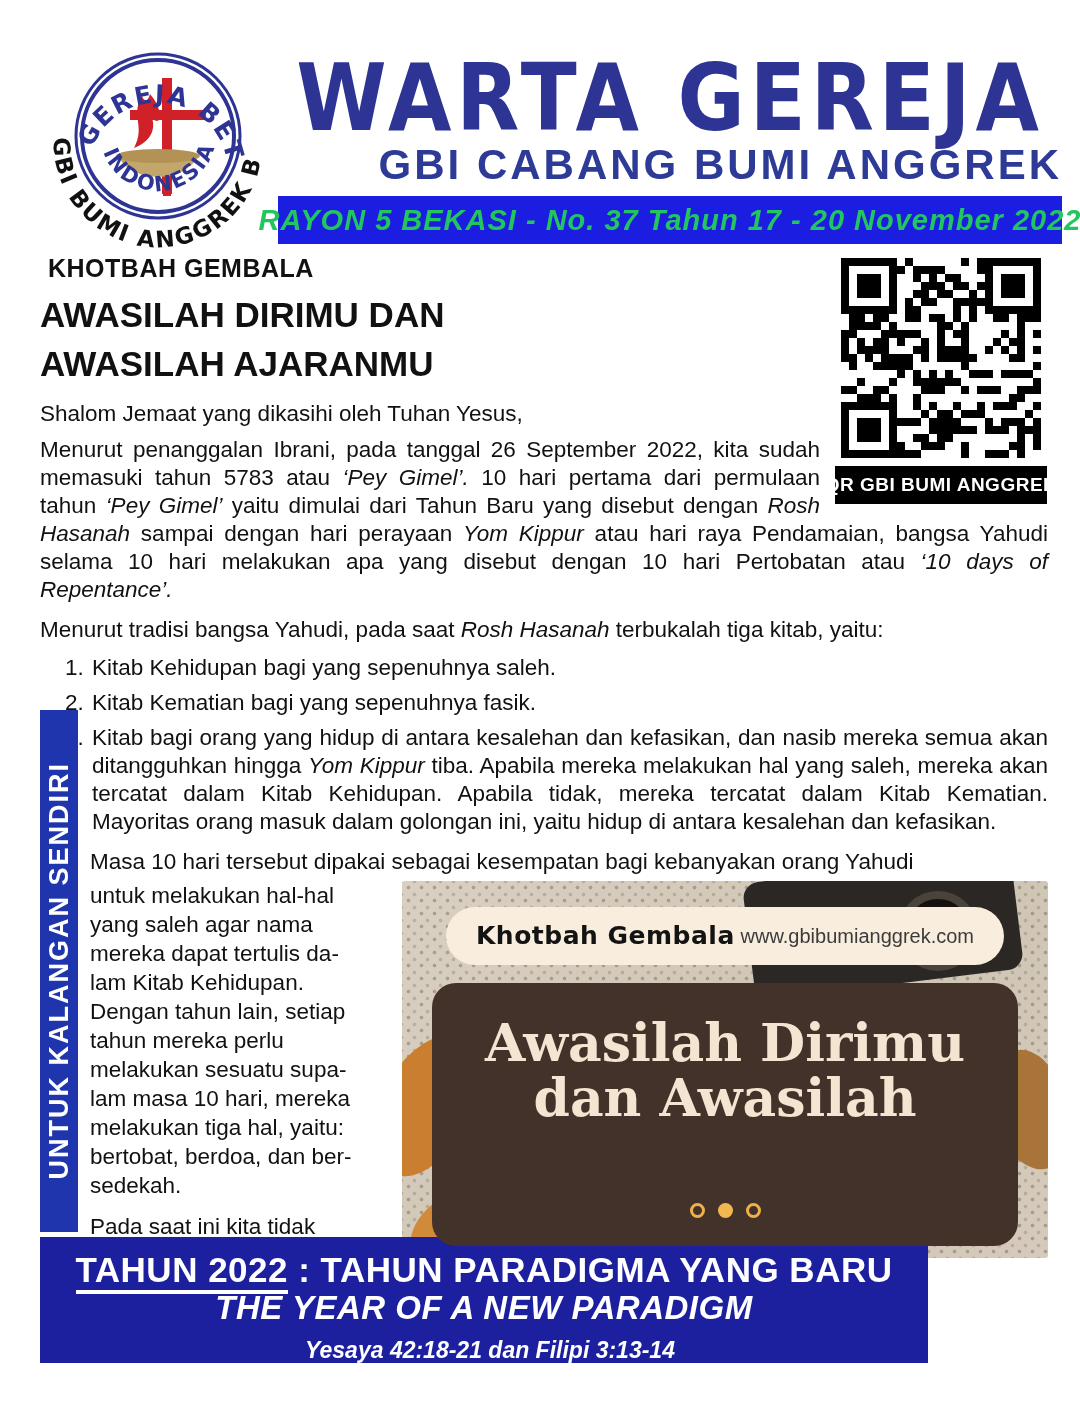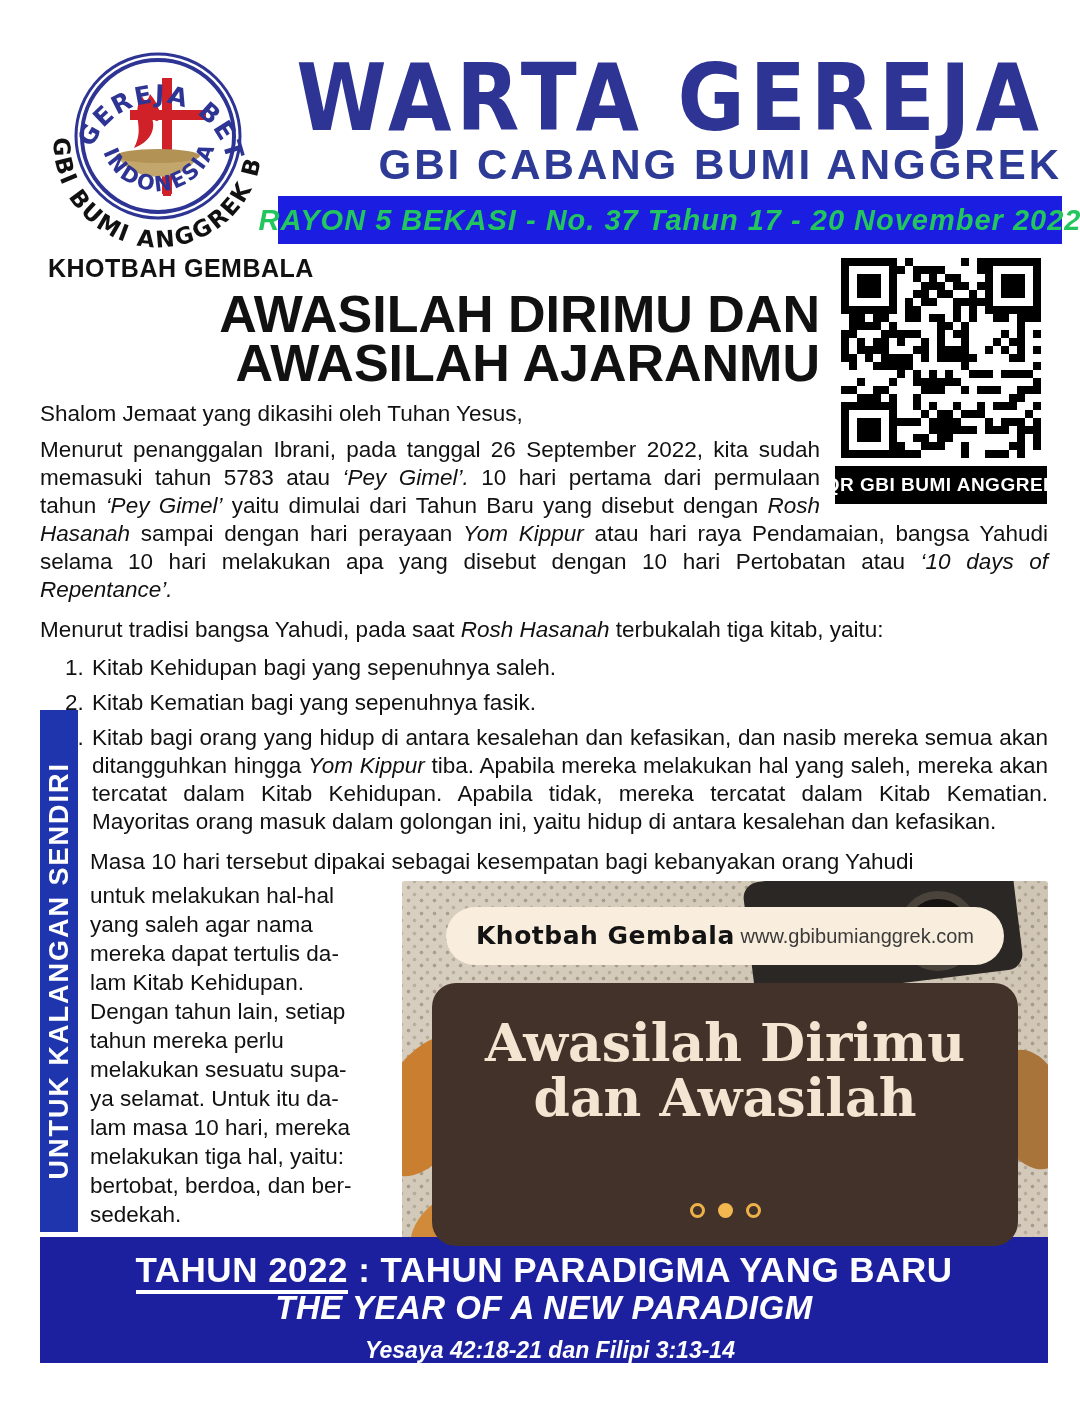--- a/index.html
+++ b/index.html
@@ -31,21 +31,21 @@
   .qr-code{display:block; width:212px; height:212px; background:#fff;}
   .qr-caption{
     margin-top:2px; background:#000; color:#fff; height:38px;
     display:flex; align-items:center; justify-content:center;
     font-size:19px; font-weight:bold; letter-spacing:.5px; white-space:nowrap;
   }
   
   .article{position:absolute; left:40px; top:284px; width:1008px; font-size:22.5px; line-height:28px;}
   .qr-float{float:right; width:228px; height:228px;}
   .article-title{
-    text-align:right; font-weight:bold; font-size:52px; line-height:49px;
+    text-align:left; font-weight:bold; font-size:35px; line-height:49px;
     margin:6px 0 12px; letter-spacing:0;
   }
   .p{margin:0 0 4px; text-align:justify;}
   .p em, li em{font-style:italic;}
   .p-salutation{margin:8px 0 8px; text-align:left;}
   .p-lead{margin-top:0;}
   .p-tradisi{margin-top:12px;}
   ol.kitab{margin:10px 0 0; padding-left:50px;}
   ol.kitab li{margin-bottom:7px; text-align:justify; padding-left:2px;}
   .lower{margin-left:50px; margin-top:12px;}
@@ -95,21 +95,21 @@
   .card-title{
     margin-top:32px; text-align:center; font-family:"DejaVu Serif", serif;
     font-weight:bold; font-size:52px; line-height:1.06; color:#f3e5d1;
   }
   .card-dots{position:absolute; bottom:28px; left:0; right:0; display:flex; justify-content:center; gap:13px;}
   .dot{width:15px; height:15px; border-radius:50%; box-sizing:border-box;}
   .dot-ring{border:3px solid #edb14a;}
   .dot-fill{background:#f2b74f;}
   
   .footer{
-    position:absolute; left:40px; top:1237px; width:1008px; height:126px;
+    position:absolute; left:40px; top:1237px; width:888px; height:126px;
     background:#1c209e; color:#fff; text-align:center;
   }
   .footer-l1{font-size:35px; font-weight:bold; margin-top:13px; letter-spacing:.5px;}
   .footer-l1 .u{border-bottom:4px solid #fff; padding-bottom:1px;}
   .footer-l2{font-size:33px; font-weight:bold; font-style:italic; margin-top:-1px; letter-spacing:.5px;}
   .footer-l3{font-size:23px; font-weight:bold; font-style:italic; margin-top:10px;padding-left:12px;}
 </style>
 </head>
 <body>
 
@@ -420,21 +420,20 @@
 
         <div class="narrow-col">
           <div>
               <div class="ln">untuk melakukan hal-hal</div>
               <div class="ln">yang saleh agar nama</div>
               <div class="ln">mereka dapat tertulis da-</div>
               <div class="ln">lam Kitab Kehidupan.</div>
               <div class="ln">Dengan tahun lain, setiap</div>
               <div class="ln">tahun mereka perlu</div>
               <div class="ln">melakukan sesuatu supa-</div>
-              <div class="ln">ya selamat. Untuk itu da-</div>
               <div class="ln">lam masa 10 hari, mereka</div>
               <div class="ln">melakukan tiga hal, yaitu:</div>
               <div class="ln">bertobat, berdoa, dan ber-</div>
               <div class="ln">sedekah.</div>
             </div>
           <div class="narrow-gap"></div>
           <div>
               <div class="ln">Pada saat ini kita tidak</div>
               <div class="ln">mengikuti tradisi Yahudi</div>
             </div>

